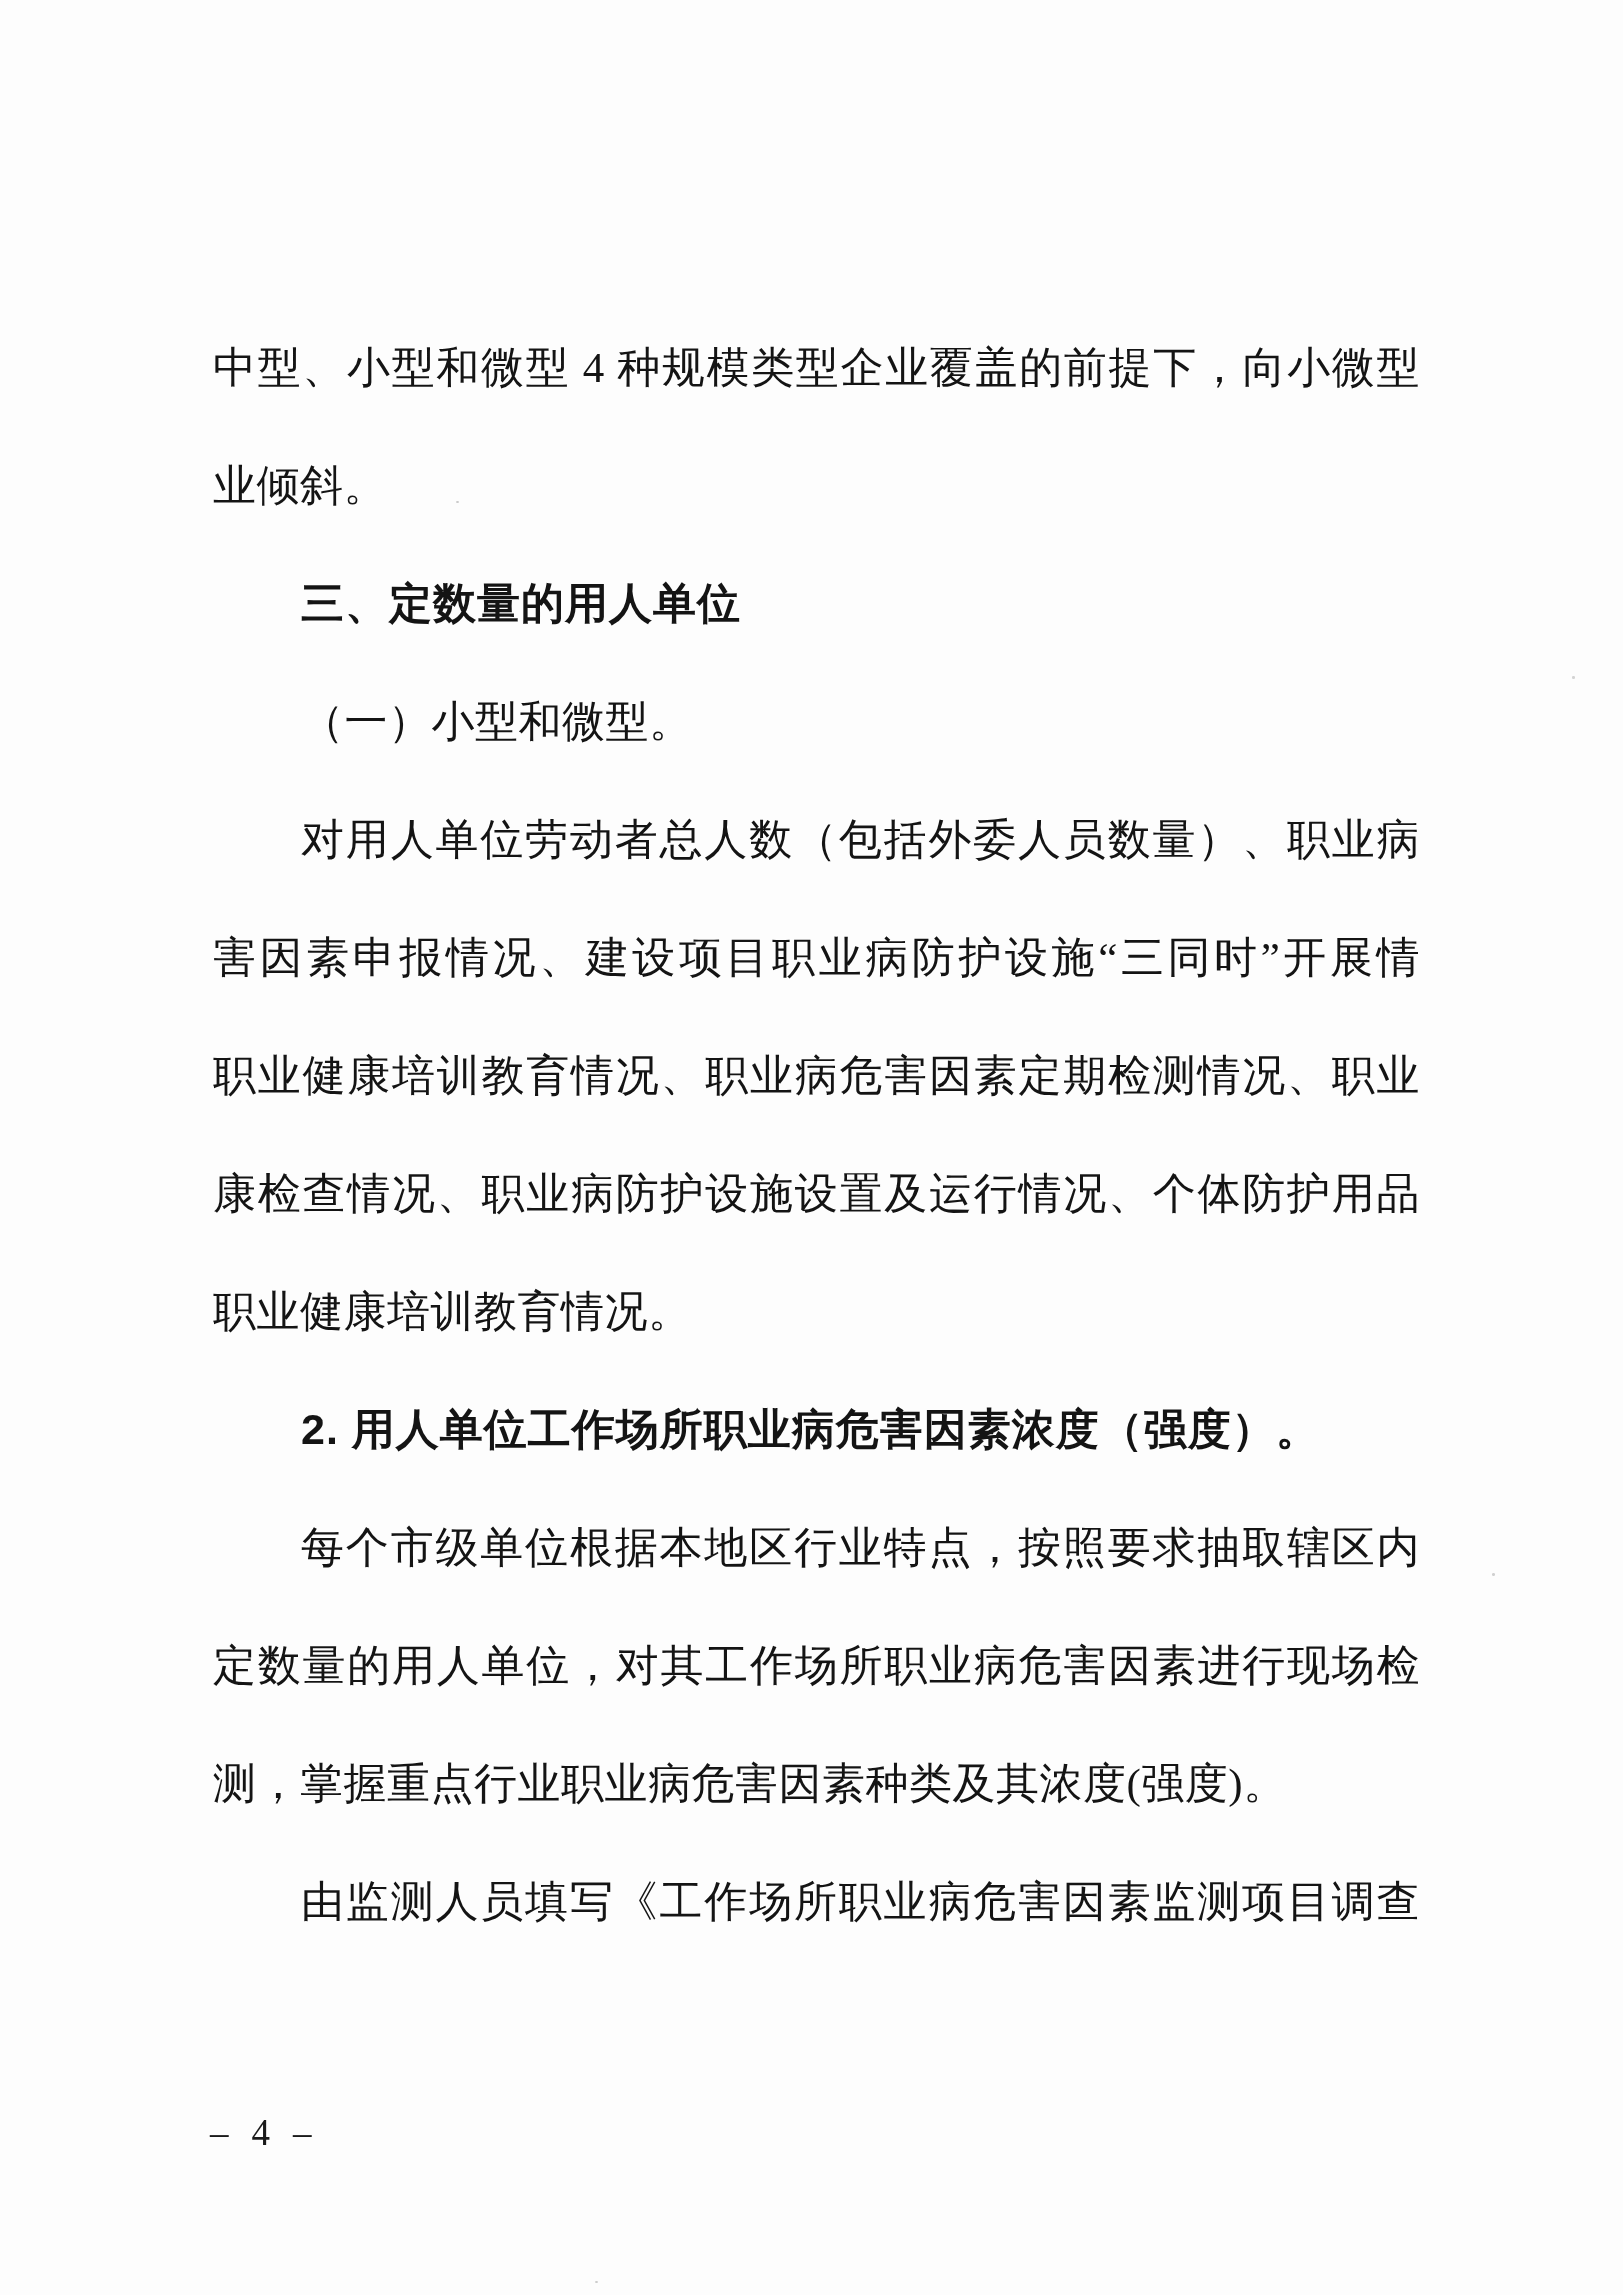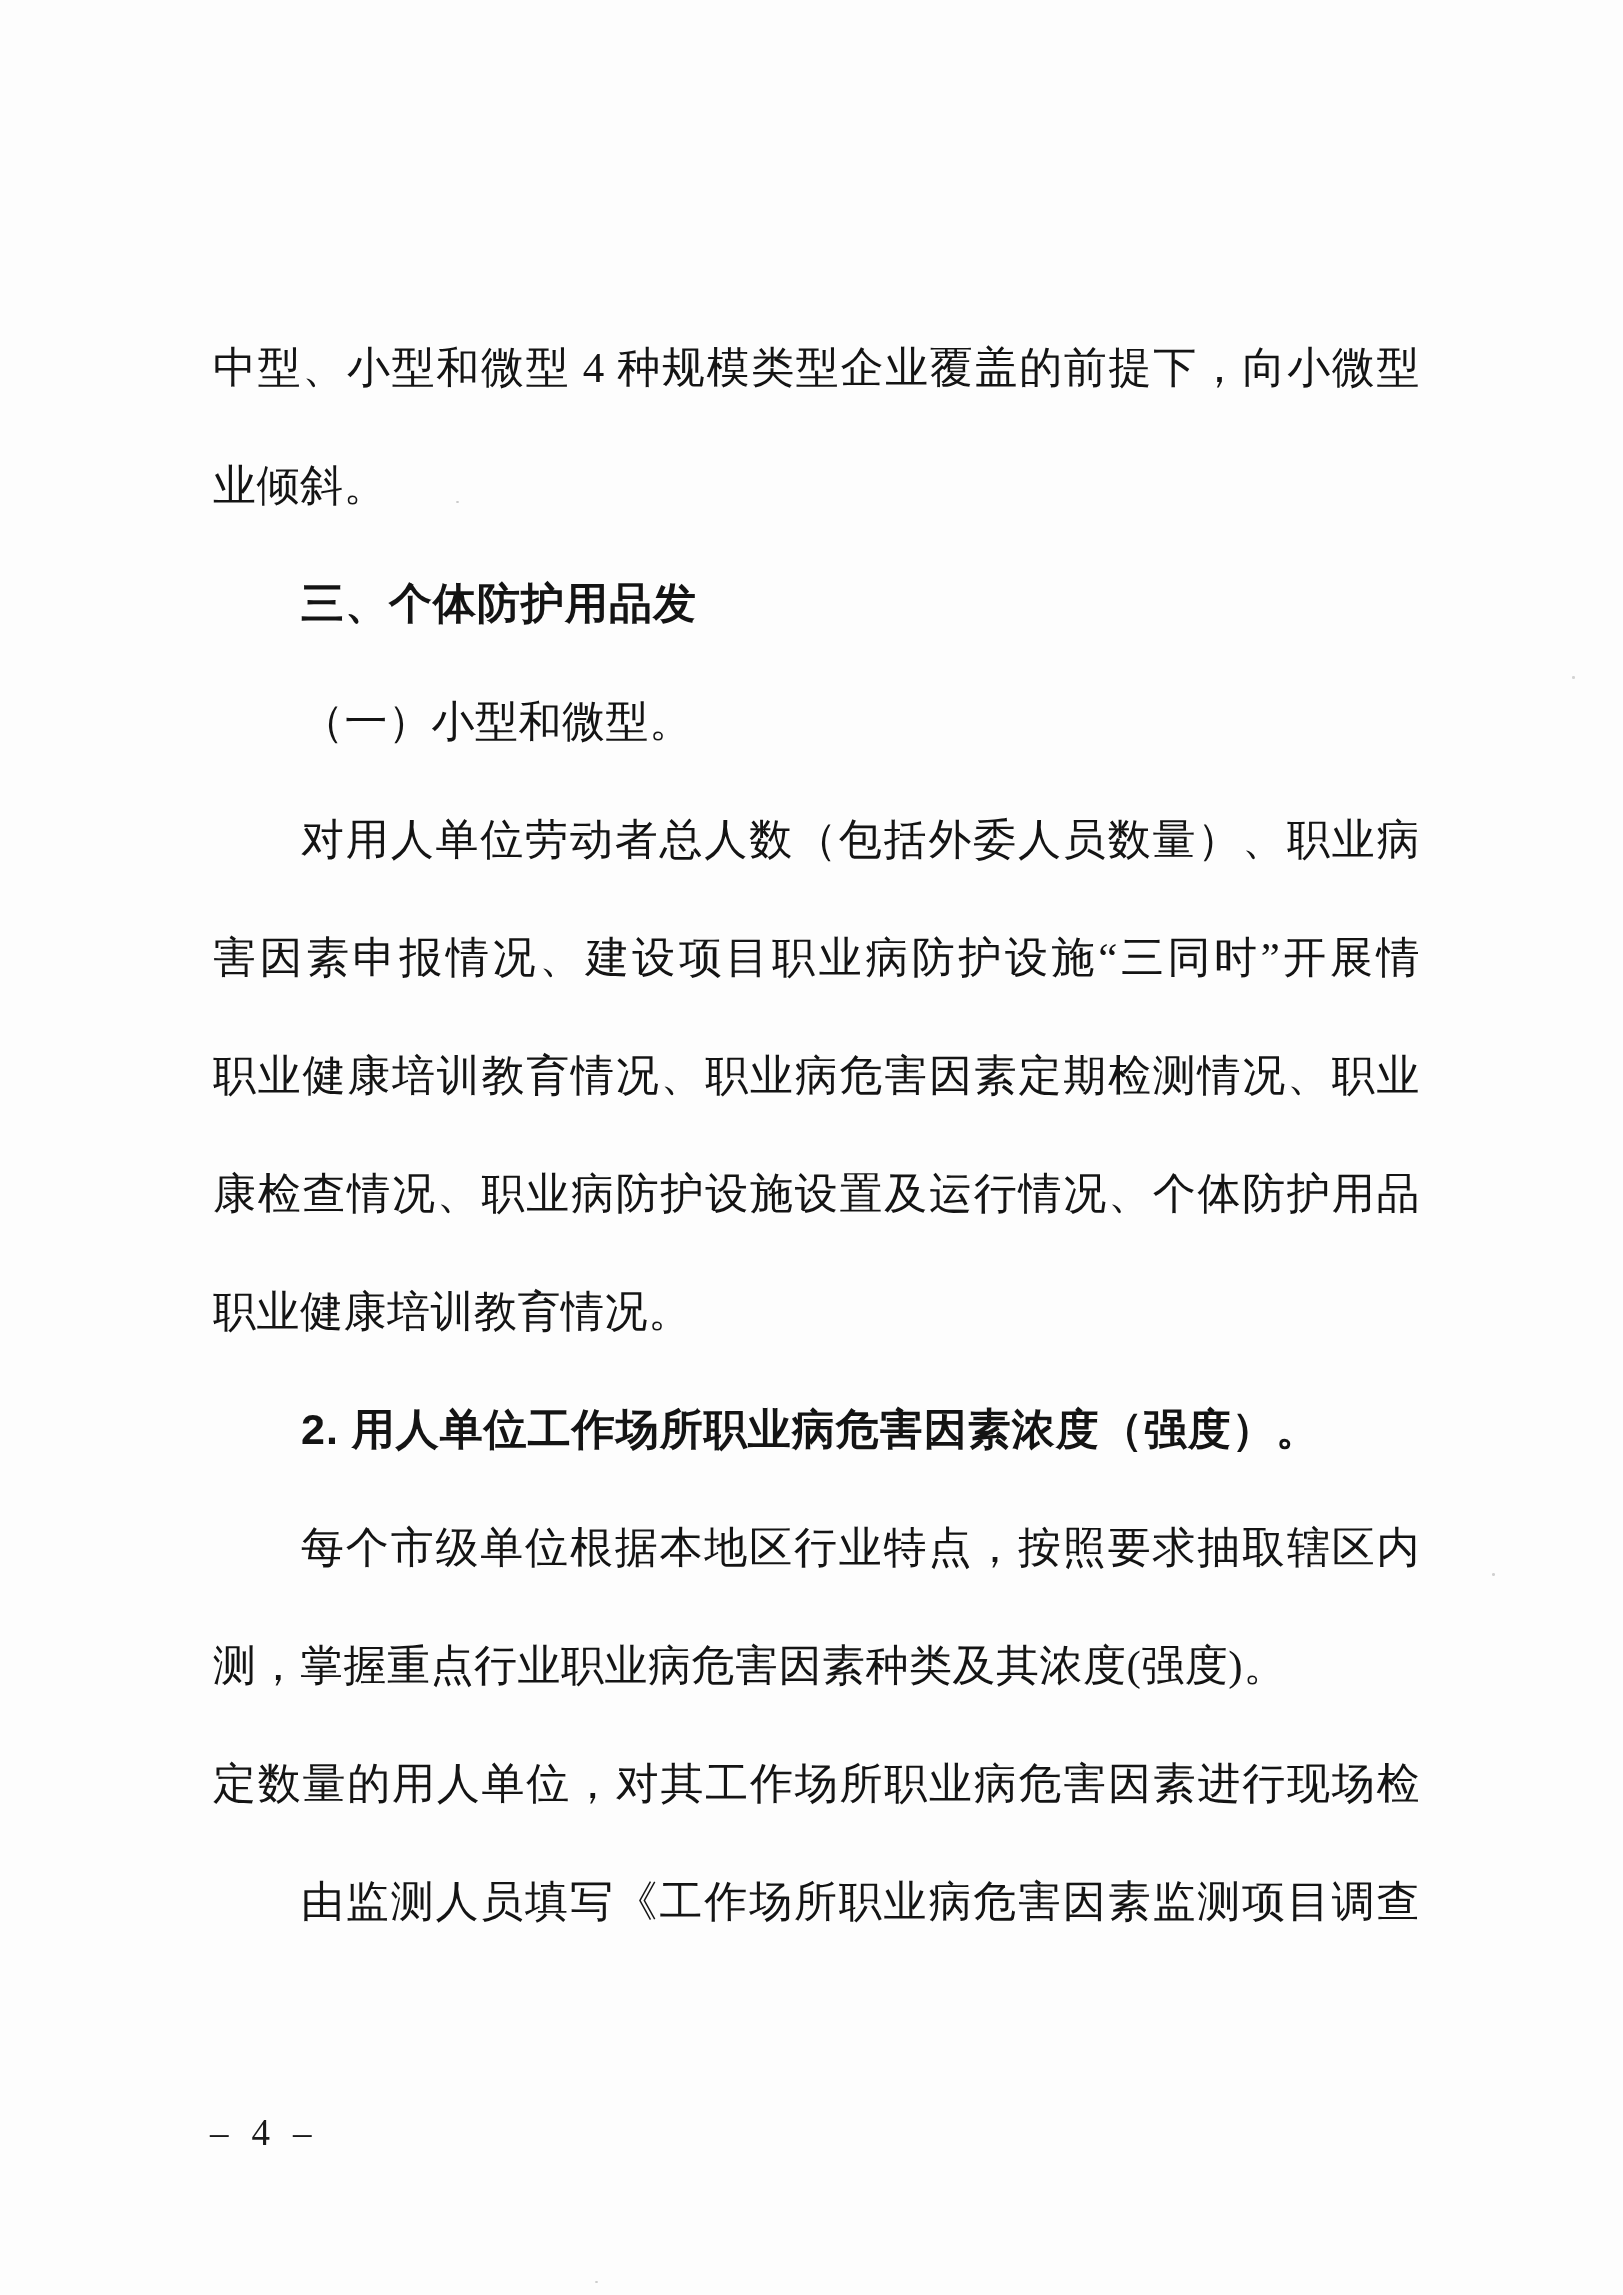--- a/index.html
+++ b/index.html
@@ -74,31 +74,31 @@
   .speck.s4 { left: 595px; top: 2281px; width: 2.5px; height: 2px; background: #cccccc; }
 </style>
 </head>
 <body>
 
 <div class="page">
 
   <main class="doc">
     <p class="line just">中型、小型和微型 4 种规模类型企业覆盖的前提下，向小微型企</p>
     <p class="line">业倾斜。</p>
-    <p class="line heading">三、个体防护用品发</p>
+    <p class="line heading">三、定数量的用人单位</p>
     <p class="line indent">（一）小型和微型。</p>
     <p class="line just indent">对用人单位劳动者总人数（包括外委人员数量）、职业病危</p>
     <p class="line just">害因素申报情况、建设项目职业病防护设施“三同时”开展情况、</p>
     <p class="line just">职业健康培训教育情况、职业病危害因素定期检测情况、职业健</p>
     <p class="line just">康检查情况、职业病防护设施设置及运行情况、个体防护用品发</p>
     <p class="line">职业健康培训教育情况。</p>
     <p class="line heading">2. 用人单位工作场所职业病危害因素浓度（强度）。</p>
     <p class="line just indent">每个市级单位根据本地区行业特点，按照要求抽取辖区内一</p>
+    <p class="line just">定数量的用人单位，对其工作场所职业病危害因素进行现场检</p>
     <p class="line">测，掌握重点行业职业病危害因素种类及其浓度(强度)。</p>
-    <p class="line just">定数量的用人单位，对其工作场所职业病危害因素进行现场检</p>
     <p class="line just indent">由监测人员填写《工作场所职业病危害因素监测项目调查</p>
 
   </main>
 
   <div class="pageno">– 4 –</div>
 
   <i class="speck s1"></i>
   <i class="speck s2"></i>
   <i class="speck s3"></i>
   <i class="speck s4"></i>

